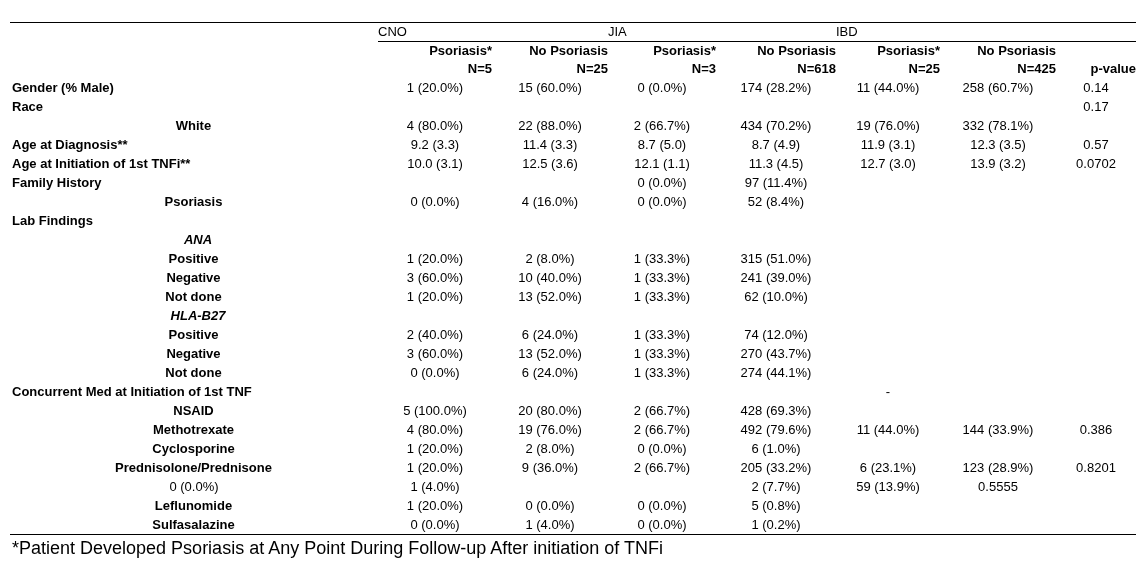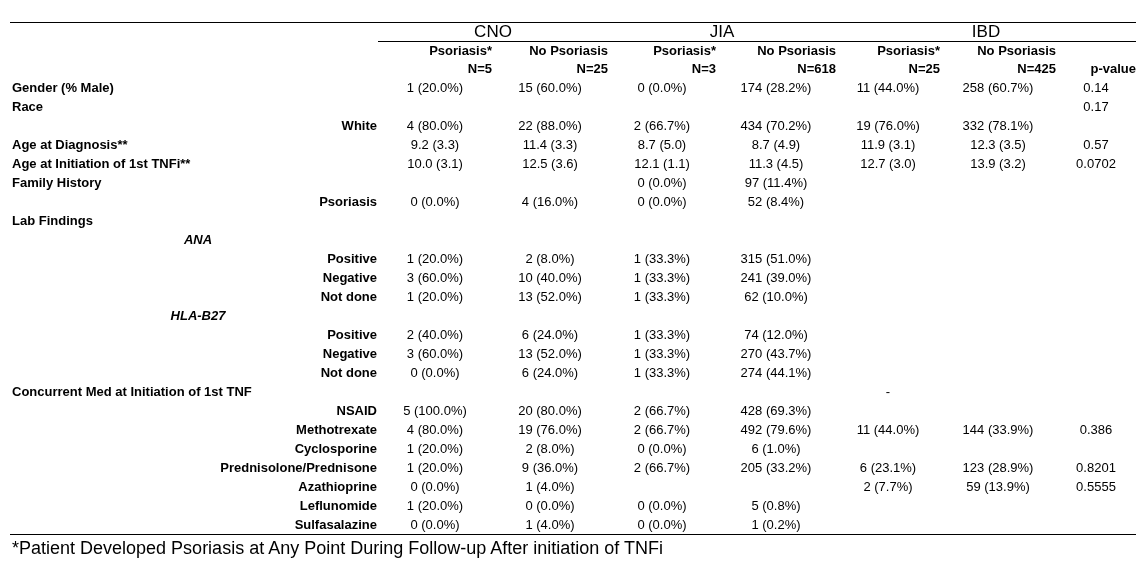--- a/index.html
+++ b/index.html
@@ -16,38 +16,37 @@
     border-top: 1.5px solid #000;
     border-bottom: 1.5px solid #000;
   }
   
   .grouprow {
     display: grid;
     grid-template-columns: 368px 230px 228px 300px;
     height: 19px; line-height: 18px;
   }
   .groupcell {
-    text-align: center;
-    font-size: 17px; font-weight: 400;
+    font-size: 13px; font-weight: 400;
     border-bottom: 1.5px solid #000;
   }
   .groupcell.spacer { border-bottom: none; }
   
   .row {
     display: grid;
     grid-template-columns: 368px 114px 116px 108px 120px 104px 116px 80px;
     height: 19px; line-height: 19px;
   }
   .row.subhead { height: 18px; line-height: 18px; }
   .cell { font-size: 13px; white-space: nowrap; overflow: visible; }
   .cell.value { text-align: center; font-weight: 400; }
   .cell.colhead { text-align: right; font-weight: 700; }
   .cell.label { font-weight: 700; }
   .cell.label.top { text-align: left; padding-left: 2px; }
-  .cell.label.sub { text-align: right; padding-right: 1px; }
+  .cell.label.sub { text-align: center; padding-right: 1px; }
   .cell.label.mid { text-align: center; padding-left: 8px; font-style: italic; }
   .footnote {
     font-size: 18px; font-weight: 400;
     padding: 3px 0 0 2px;
   }
 </style>
 </head>
 <body>
 
 <div class="page">
@@ -287,21 +286,20 @@
           <div class="cell label sub">Prednisolone/Prednisone</div>
           <div class="cell value">1 (20.0%)</div>
           <div class="cell value">9 (36.0%)</div>
           <div class="cell value">2 (66.7%)</div>
           <div class="cell value">205 (33.2%)</div>
           <div class="cell value">6 (23.1%)</div>
           <div class="cell value">123 (28.9%)</div>
           <div class="cell value">0.8201</div>
         </div>
         <div class="row">
-          <div class="cell label sub">Azathioprine</div>
           <div class="cell value">0 (0.0%)</div>
           <div class="cell value">1 (4.0%)</div>
           <div class="cell value"></div>
           <div class="cell value"></div>
           <div class="cell value">2 (7.7%)</div>
           <div class="cell value">59 (13.9%)</div>
           <div class="cell value">0.5555</div>
         </div>
         <div class="row">
           <div class="cell label sub">Leflunomide</div>

